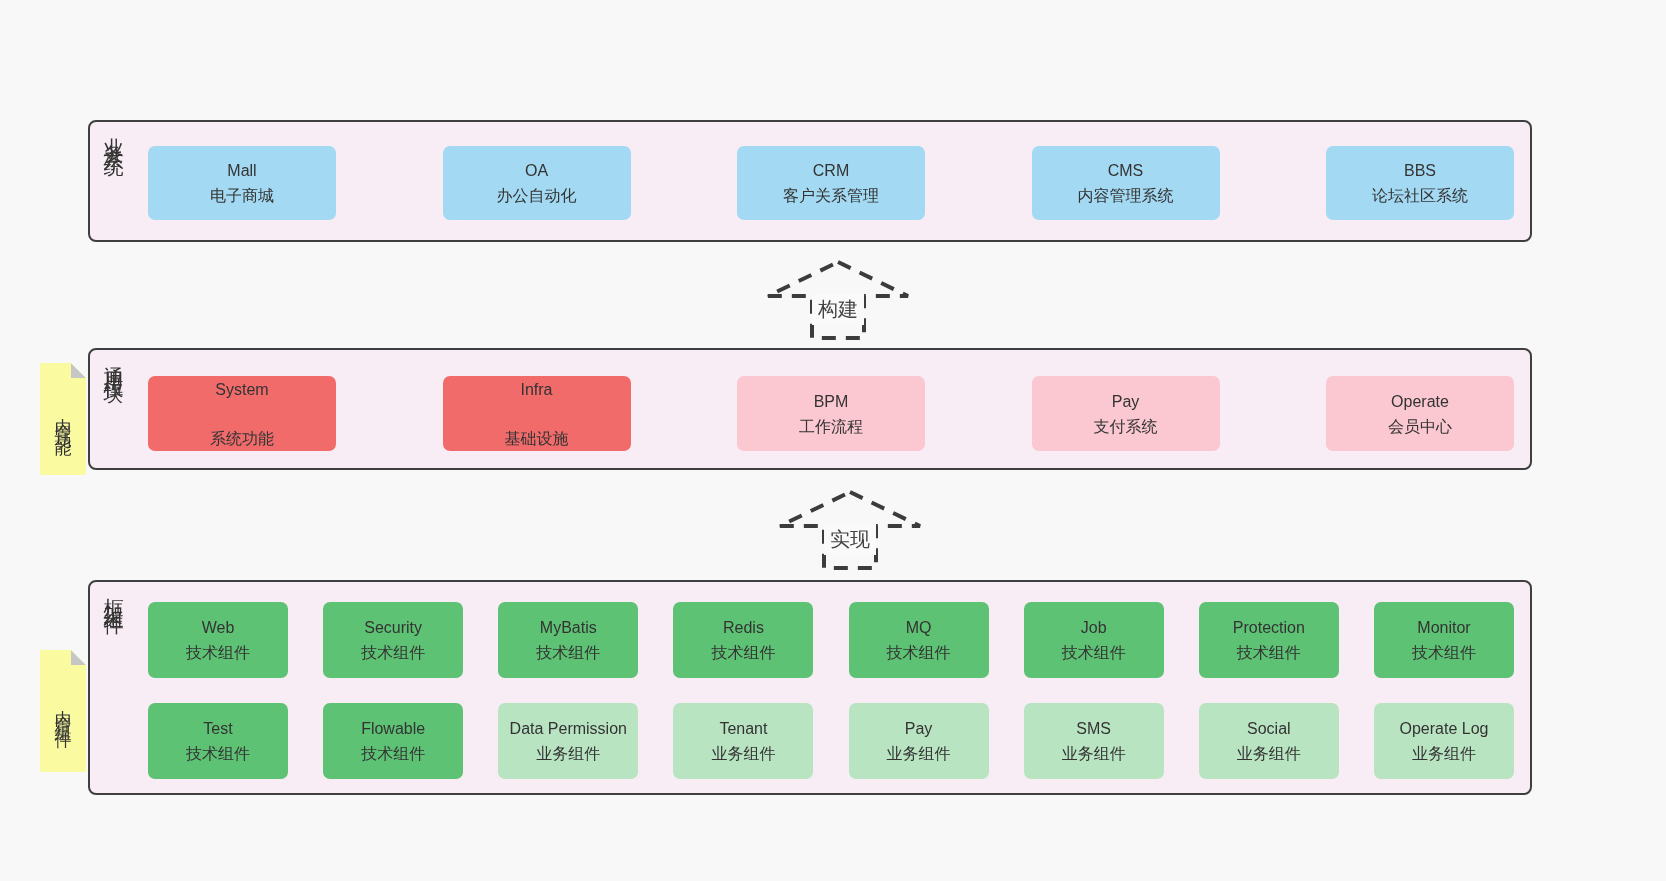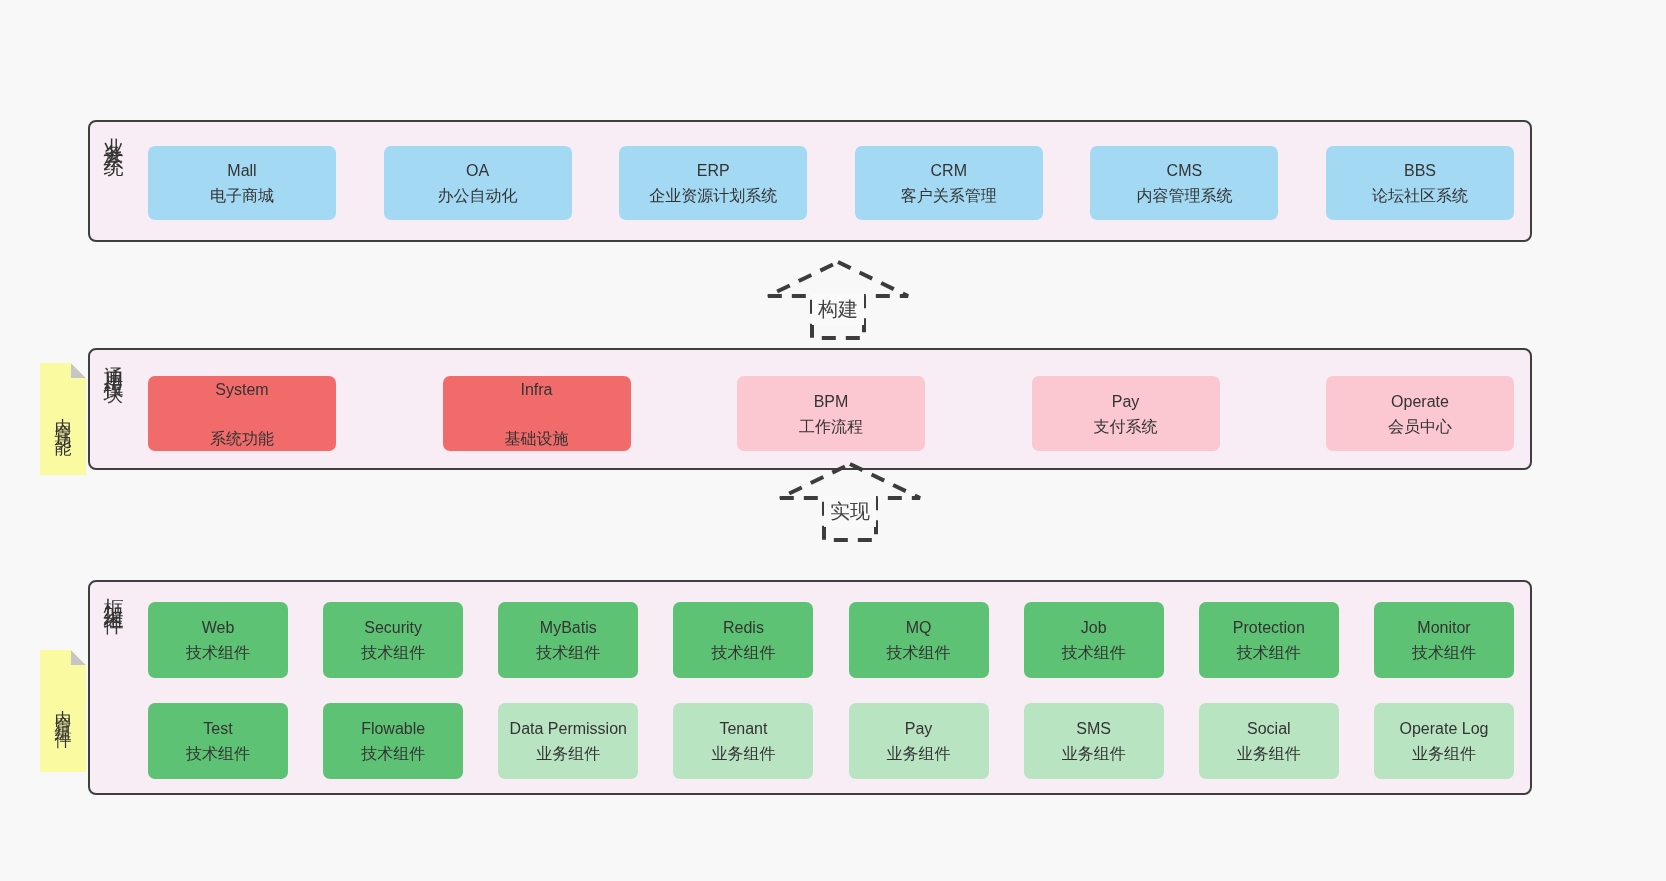--- a/index.html
+++ b/index.html
@@ -50,45 +50,41 @@
   }
   #sticky-modules{left:40px;top:363px;height:112px;}
   #sticky-components{left:40px;top:650px;height:122px;}
   .fold{
     position:absolute;top:0;right:0;width:15px;height:15px;background:#c6c6c6;
     clip-path:polygon(0 0, 100% 100%, 0 100%);
     writing-mode:horizontal-tb;
   }
   .arrow-wrap{position:absolute;width:156px;height:84px;}
   #arrow-build{left:760px;top:258px;}
-  #arrow-implement{left:772px;top:460px;}
+  #arrow-implement{left:772px;top:488px;}
   .arrow-wrap svg{position:absolute;left:0;top:0;}
   .arrow-label{
     position:absolute;left:50%;top:36px;transform:translateX(-50%);
     background:#fafafa;padding:2px 6px;font-size:20px;color:#444;
     white-space:nowrap;
   }
 </style>
 </head>
 <body>
 
 <div class="band" id="band-business">
   <div class="side-label">业务系统</div>
   <div class="row">
       <div class="box blue">
         <div>Mall</div>
         <div>电子商城</div>
       </div>
       <div class="box blue">
         <div>OA</div>
         <div>办公自动化</div>
-      </div>
-      <div class="box blue">
-        <div>ERP</div>
-        <div>企业资源计划系统</div>
       </div>
       <div class="box blue">
         <div>CRM</div>
         <div>客户关系管理</div>
       </div>
       <div class="box blue">
         <div>CMS</div>
         <div>内容管理系统</div>
       </div>
       <div class="box blue">

